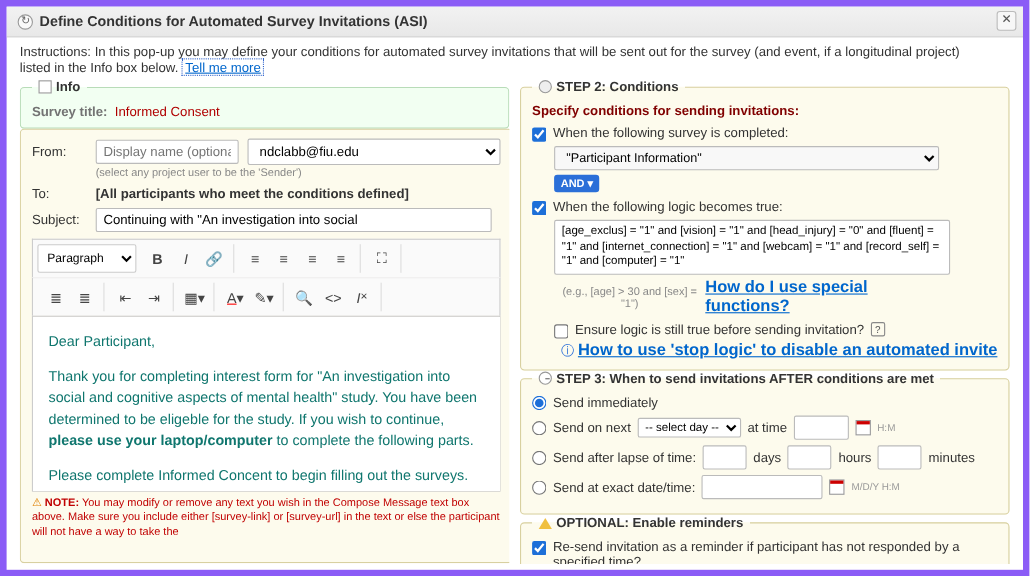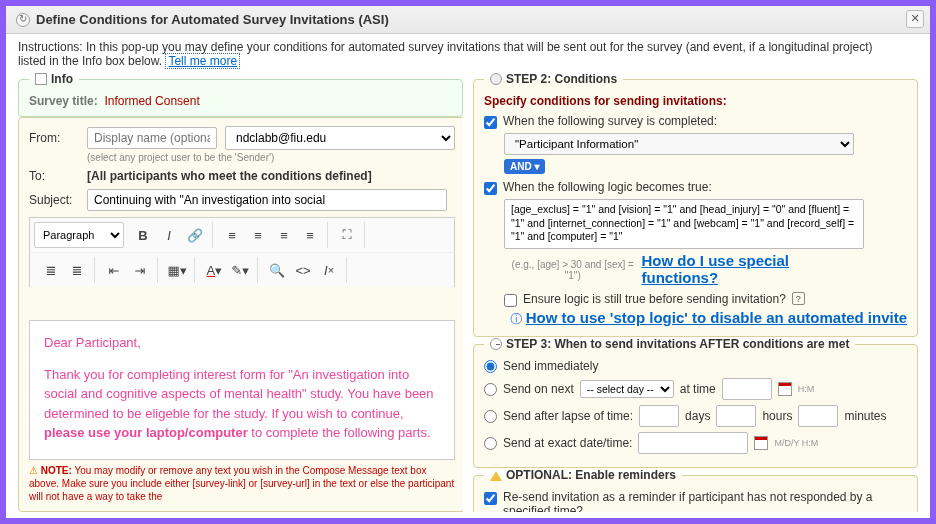--- a/index.html
+++ b/index.html
@@ -30,21 +30,21 @@
 .row .lbl { width: 50px; color: #333; }
 input[type=text], select, textarea { border: 1px solid #bbb; background: #fff; font-size: 12px; padding: 3px 6px; border-radius: 2px; font-family: inherit; }
 .display-name { width: 130px; color: #888; }
 .sender-email { width: 230px; }
 .tiny { font-size: 10px; color: #888; }
 .subject-input { width: 360px; }
 .toolbar { border: 1px solid #ccc; border-bottom: none; background: #fafafa; padding: 4px; display: flex; flex-wrap: wrap; gap: 2px; align-items: center; }
 .toolbar .grp { display: flex; gap: 0; border-right: 1px solid #ddd; padding: 0 4px; }
 .tb-btn { width: 26px; height: 26px; border: 1px solid transparent; background: transparent; cursor: pointer; display: flex; align-items: center; justify-content: center; font-size: 13px; color: #444; border-radius: 3px; }
 .tb-select { height: 26px; font-size: 11px; border: 1px solid #ccc; padding: 0 4px; }
-.editor-body { border: 1px solid #ccc; background: #fff; padding: 12px 14px; font-size: 13px; line-height: 1.5; color: #ec4899; height: 160px; overflow-y: scroll; margin-top: 33px; }
+.editor-body { border: 1px solid #ccc; background: #fff; padding: 12px 14px; font-size: 13px; line-height: 1.5; color: #0f766e; height: 160px; overflow-y: scroll; }
 .editor-body p { margin-bottom: 12px; }
 .note { font-size: 10px; color: #c00000; margin-top: 4px; line-height: 1.3; }
 .note .warn-icon { color: #e08000; }
 .cond-head { color: #800000; font-weight: bold; font-size: 12px; margin-bottom: 6px; }
 .chk-row { display: flex; align-items: flex-start; gap: 6px; margin-bottom: 4px; font-size: 12px; }
 .chk-row input[type=checkbox] { margin-top: 2px; accent-color: #1d6fd8; }
 .survey-select { width: 350px; font-size: 11.5px; background: #f8f8f8; }
 .and-badge { background: #2b6fd8; color: #fff; font-size: 10px; font-weight: bold; padding: 2px 6px; border-radius: 3px; display: inline-block; margin: 4px 0 6px 20px; }
 .logic-box { width: 360px; height: 50px; font-size: 10.5px; resize: none; margin-left: 20px; line-height: 1.3; }
 .eg { font-size: 10px; color: #888; margin-left: 20px; margin-top: 2px; }

